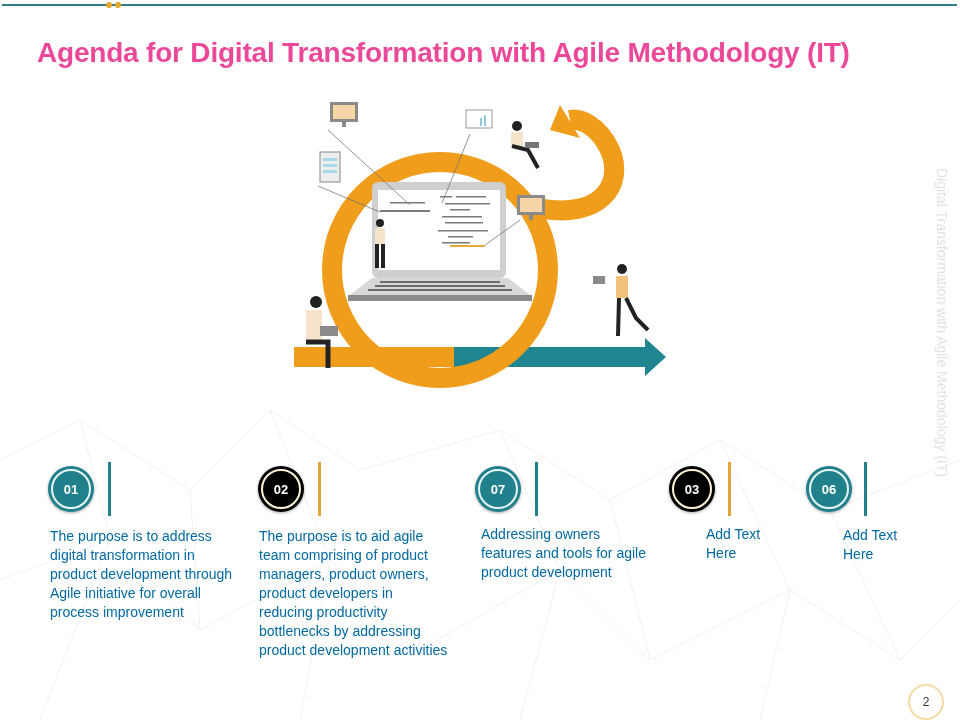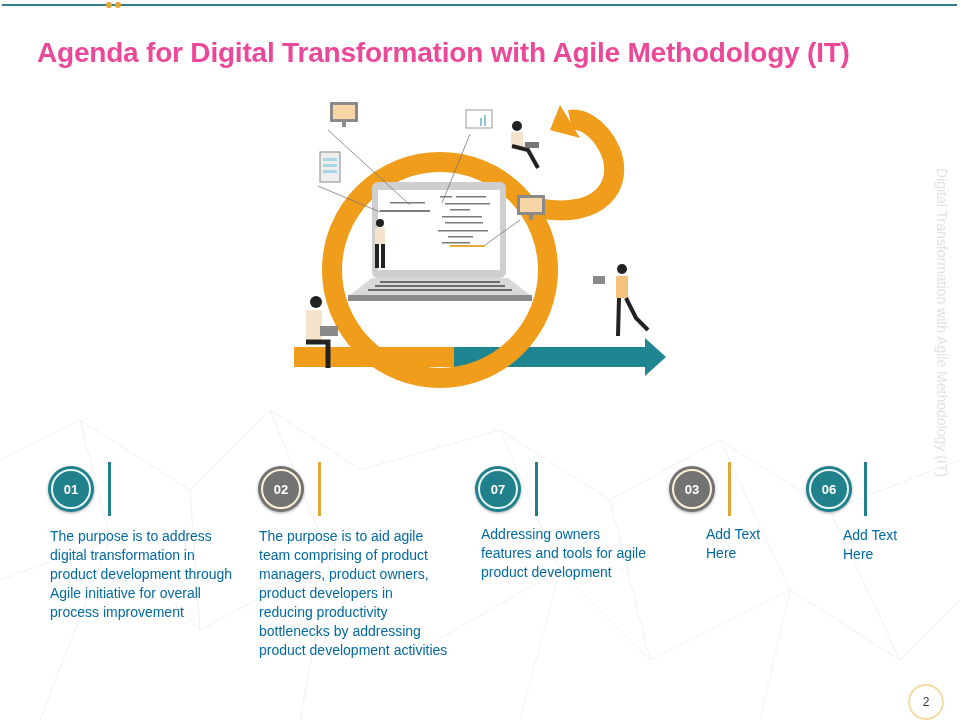--- a/index.html
+++ b/index.html
@@ -25,21 +25,21 @@
     position: absolute; width: 46px; height: 46px; border-radius: 50%;
     display: flex; align-items: center; justify-content: center;
     font-weight: bold; font-size: 13px; color: #fff;
     box-shadow: 0 1px 3px rgba(0,0,0,0.35);
     text-align: center;
   }
   .badge::before {
     content: ""; position: absolute; inset: 3px; border-radius: 50%; border: 2px solid #e6f6f6;
   }
   .badge.teal { background: #20818c; }
-  .badge.orange { background: #737373; }
+  .badge.orange { background: #000000; }
   .badge.orange::before { border-color: #fdf1d8; }
   .vbar { position: absolute; width: 3px; height: 54px; }
   .vbar.teal { background: #20818c; }
   .vbar.orange { background: #e3a53a; }
   .step-text { position: absolute; font-size: 14px; line-height: 19px; color: #0369a1; white-space: pre-line; }
 
   .page-num {
     position: absolute; left: 908px; top: 684px; width: 36px; height: 36px; border-radius: 50%;
     border: 2px solid #f3dca6; display: flex; align-items: center; justify-content: center;
     font-size: 12px; color: #333;

